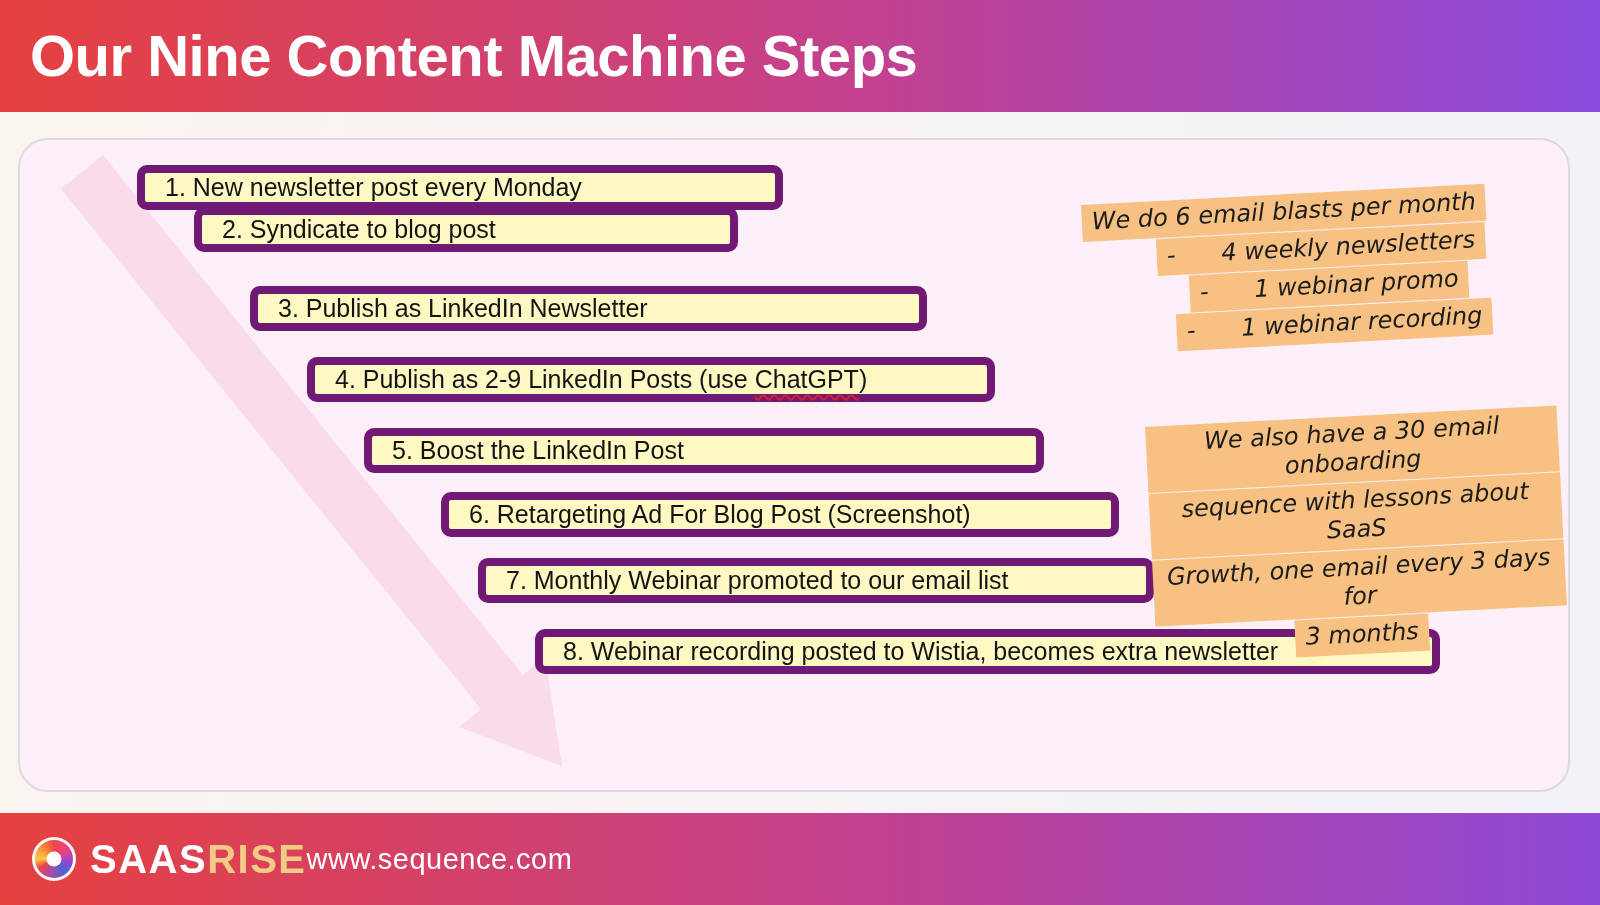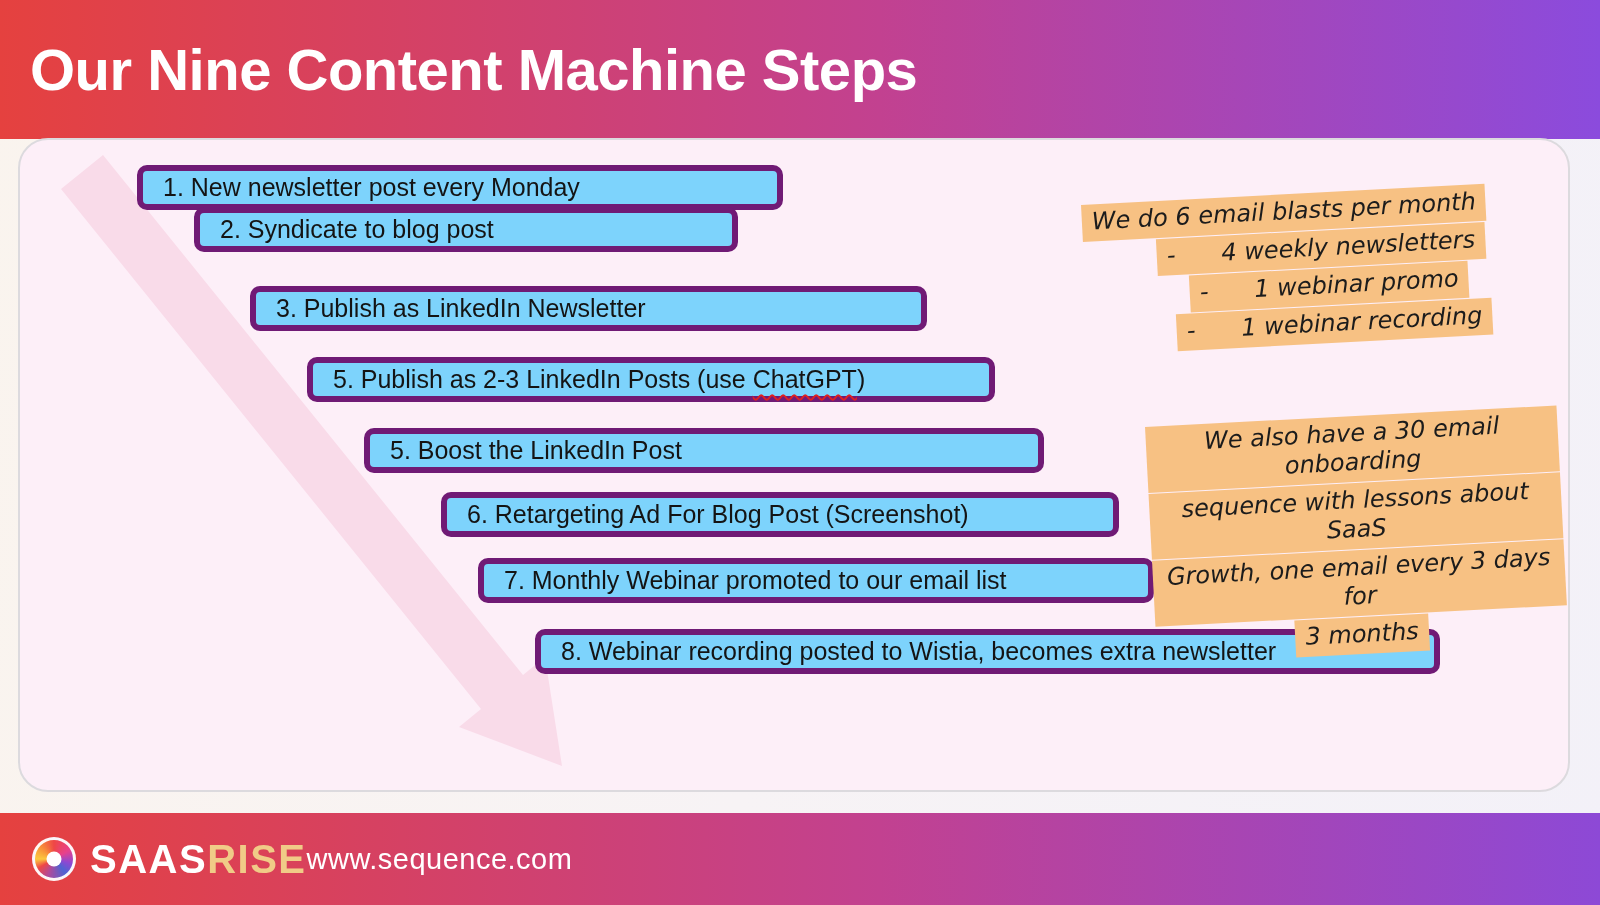--- a/index.html
+++ b/index.html
@@ -6,41 +6,41 @@
   html, body { width: 1600px; height: 905px; }
   body {
     font-family: "Liberation Sans", sans-serif;
     background: linear-gradient(100deg, #faf4ee 0%, #f7f3f5 50%, #f3f1f8 100%);
     overflow: hidden;
   }
   .slide { position: relative; width: 1600px; height: 905px; }
 
   
   .header {
-    position: absolute; left: 0; top: 0; width: 1600px; height: 139px;
+    position: absolute; left: 0; top: 0; width: 1600px; height: 112px;
     background: linear-gradient(90deg, #e5413f 0%, #c24190 55%, #8b4bdd 100%);
     display: flex; align-items: center; padding-left: 30px;
   }
   .header h1 {
     color: #ffffff; font-size: 58px; font-weight: 800;
     letter-spacing: -0.5px; line-height: 1;
     font-family: "Liberation Sans", sans-serif;
   }
 
   
   .panel {
     position: absolute; left: 18px; top: 138px; width: 1552px; height: 654px;
     background: #fdeff8; border: 2px solid #dcdade; border-radius: 30px;
   }
   .arrow-svg { position: absolute; left: 0; top: 0; width: 1552px; height: 654px; z-index: 0; }
 
   
   .step {
     position: absolute; height: 45px; z-index: 2;
-    background: #7dd3fc; border: 6px solid #701a75; border-radius: 10px;
+    background: #fef9c3; border: 8px solid #701a75; border-radius: 10px;
     display: flex; align-items: center; padding-left: 20px;
     font-size: 25px; color: #141414; white-space: pre;
   }
   .step span { white-space: pre; }
   .squiggle {
     text-decoration: underline wavy #e02020;
     text-decoration-thickness: 1.5px;
     text-underline-offset: 6px;
     text-decoration-skip-ink: none;
   }
@@ -108,21 +108,21 @@
     <div class="step" style="left:117px; top:25px;  width:646px;">
       <span>1. New newsletter post every Monday</span>
     </div>
     <div class="step" style="left:174px; top:67px;  width:544px;">
       <span>2. Syndicate to blog post</span>
     </div>
     <div class="step" style="left:230px; top:146px; width:677px;text-align:center;">
       <span>3. Publish as LinkedIn Newsletter</span>
     </div>
     <div class="step" style="left:287px; top:217px; width:688px;">
-      <span>5. Publish as 2-3 LinkedIn Posts (use </span><span class="squiggle">ChatGPT</span><span>)</span>
+      <span>4. Publish as 2-9 LinkedIn Posts (use </span><span class="squiggle">ChatGPT</span><span>)</span>
     </div>
     <div class="step" style="left:344px; top:288px; width:680px;">
       <span>5. Boost the LinkedIn Post</span>
     </div>
     <div class="step" style="left:421px; top:352px; width:678px;">
       <span>6. Retargeting Ad For Blog Post (Screenshot)</span>
     </div>
     <div class="step" style="left:458px; top:418px; width:676px;">
       <span>7. Monthly Webinar promoted to our email list</span>
     </div>

